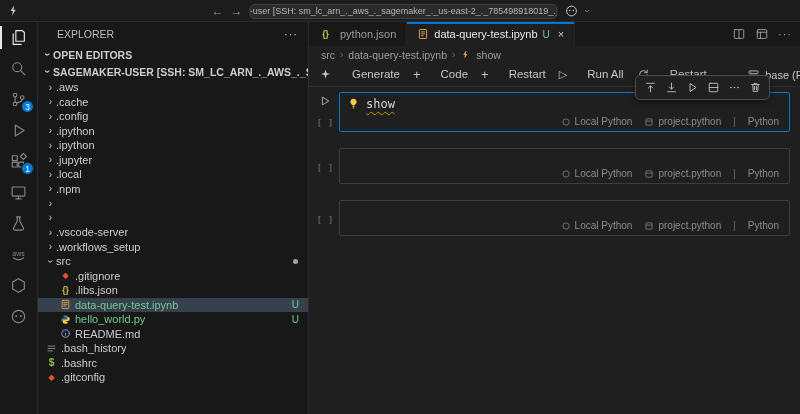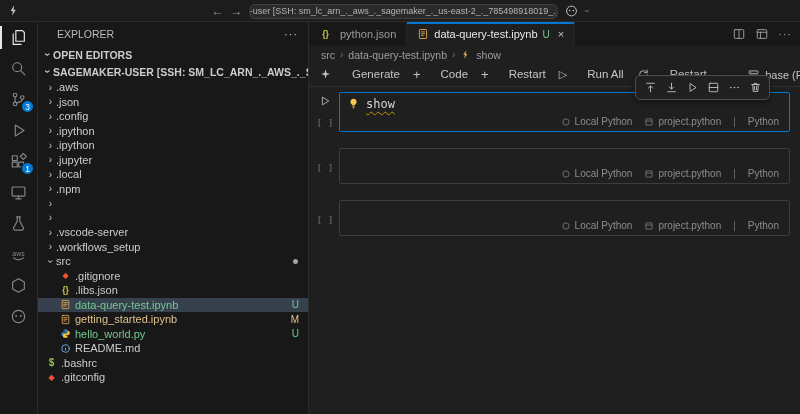--- a/index.html
+++ b/index.html
@@ -210,21 +210,21 @@
         <span>SAGEMAKER-USER [SSH: SM_LC_ARN_._AWS_._SAGEMAKER_._US_...</span>
       </div>
       <div class="tree">
 
         <div class="row">
             <span class="chev">›</span>
             <span class="lbl">.aws</span>
           </div>
         <div class="row">
             <span class="chev">›</span>
-            <span class="lbl">.json</span>
+            <span class="lbl">.cache</span>
           </div>
         <div class="row">
             <span class="chev">›</span>
             <span class="lbl">.config</span>
           </div>
         <div class="row">
             <span class="chev">›</span>
             <span class="lbl">.ipython</span>
           </div>
         <div class="row">
@@ -274,30 +274,20 @@
         </div>
         <div class="row child selected">
           <span class="ficon">
               <svg width="11" height="11" viewBox="0 0 16 16" style="stroke:#e8ab53">
                 <rect x="3.2" y="2" width="9.6" height="12" rx="1"></rect>
                 <path d="M5.5 5.2h5M5.5 7.7h5M5.5 10.2h3.2"></path>
               </svg>
             </span>
           <span class="lbl green">data-query-test.ipynb</span>
           <span class="gitbadge u">U</span>
-        </div>
-        <div class="row child">
-          <span class="ficon">
-              <svg width="11" height="11" viewBox="0 0 16 16" style="stroke:#e8ab53">
-                <rect x="3.2" y="2" width="9.6" height="12" rx="1"></rect>
-                <path d="M5.5 5.2h5M5.5 7.7h5M5.5 10.2h3.2"></path>
-              </svg>
-            </span>
-          <span class="lbl orange">getting_started.ipynb</span>
-          <span class="gitbadge m">M</span>
         </div>
         <div class="row child">
           <span class="ficon">
               <svg width="11" height="11" viewBox="0 0 16 16">
                 <path fill="#3a76a8" stroke="none" d="M7.9 1.8c-2.6 0-2.9 1.1-2.9 2v1.4h3v.8H4c-1.3 0-2.2.9-2.2 2.8 0 1.7.7 2.9 2 2.9h1.2V9.9c0-1 .9-1.9 1.9-1.9h3c.9 0 1.7-.8 1.7-1.7V3.8c0-1.2-1.1-2-3.7-2z"></path>
                 <path fill="#f2c73b" stroke="none" d="M8.1 14.2c2.6 0 2.9-1.1 2.9-2v-1.4H8v-.8h4c1.3 0 2.2-.9 2.2-2.8 0-1.7-.7-2.9-2-2.9H11v1.8c0 1-.9 1.9-1.9 1.9h-3c-.9 0-1.7.8-1.7 1.7v2.5c0 1.2 1.1 2 3.7 2z"></path>
               </svg>
             </span>
           <span class="lbl green">hello_world.py</span>
           <span class="gitbadge u">U</span>
@@ -306,20 +296,28 @@
           <span class="ficon">
               <svg width="11" height="11" viewBox="0 0 16 16" style="stroke:#75beff">
                 <circle cx="8" cy="8" r="5.5"></circle>
                 <path d="M8 7.5v3.2"></path>
                 <circle cx="8" cy="5.1" r="0.5" fill="#75beff" stroke="none"></circle>
               </svg>
             </span>
           <span class="lbl">README.md</span>
         </div>
 
+        <div class="row">
+          <span class="ficon">
+              <svg width="11" height="11" viewBox="0 0 16 16" style="stroke:#9d9d9d">
+                <path d="M3 4.5h10M3 8h10M3 11.5h6.5"></path>
+              </svg>
+            </span>
+          <span class="lbl">.bash_history</span>
+        </div>
         <div class="row">
           <span class="ficon dollar">$</span>
           <span class="lbl">.bashrc</span>
         </div>
         <div class="row">
           <span class="ficon diamond">◆</span>
           <span class="lbl">.gitconfig</span>
         </div>
       </div>
     </div>

